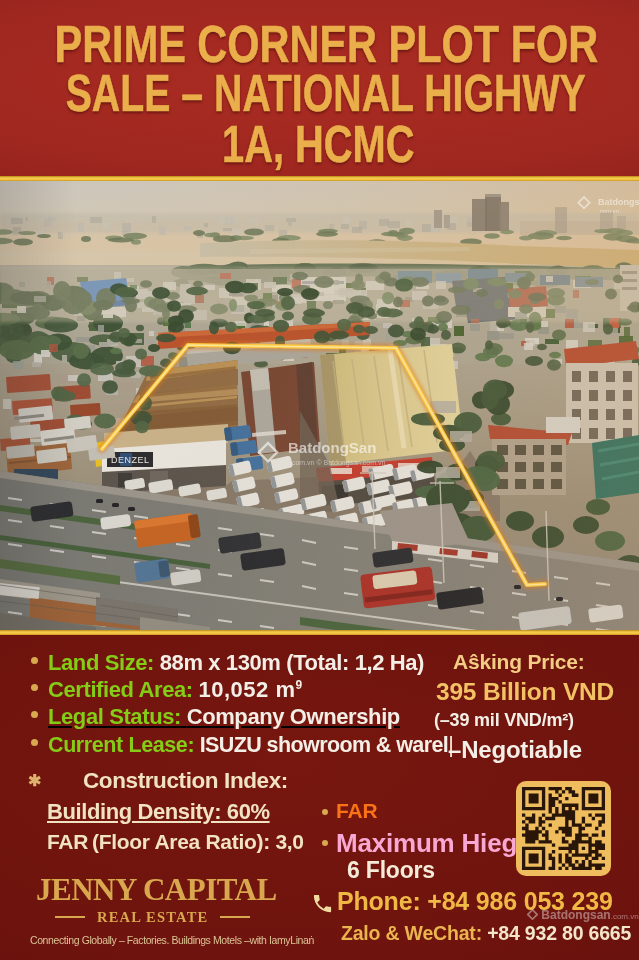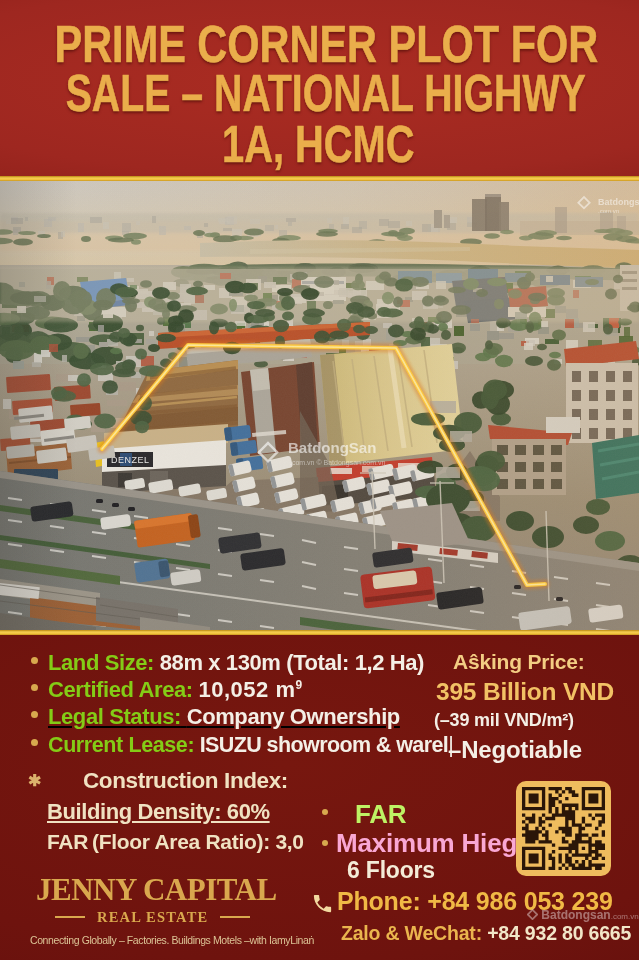--- a/index.html
+++ b/index.html
@@ -1241,21 +1241,21 @@
 
 <div class="dot" style="left:31px;top:739px;"></div>
 <div class="row" style="left:48px;top:733px;font-size:21.5px;letter-spacing:-0.4px;"><b class="lbl">Current Lease:</b> <span class="white" style="letter-spacing:-0.6px;">ISUZU showroom &amp; warel</span><span class="white" style="font-weight:normal;">|</span></div>
 
 <div class="row gold" style="left:28px;top:771px;font-size:16px;">✱</div>
 <div class="row" style="left:47px;top:768px;font-size:22.5px;letter-spacing:-0.4px;color:#f0e2c2;margin-left:36px;">Construction Index:</div>
 <div class="row" style="left:47px;top:799px;font-size:22px;letter-spacing:-0.4px;color:#f0e2c2;text-decoration:underline;">Building Density: 60%</div>
 <div class="row" style="left:47px;top:830px;font-size:21px;letter-spacing:-0.3px;color:#f0e2c2;">FAR (Floor Area Ratio): 3,0</div>
 
 <div class="dot" style="left:322px;top:809px;width:6px;height:6px;"></div>
-<div class="row" style="left:336px;top:799px;font-size:26px;color:#bef264;margin-left:19px;">FAR</div>
+<div class="row" style="left:336px;top:799px;font-size:21px;color:#f97316;">FAR</div>
 
 <div class="dot" style="left:322px;top:840px;width:6px;height:6px;"></div>
 <div class="row" style="left:336px;top:828px;font-size:26px;color:#f9a8d4;">Maximum Hieght</div>
 <div class="row" style="left:347px;top:857px;font-size:23px;color:#f4ecd8;">6 Floors</div>
 
 <div class="row" style="left:453px;top:650px;font-size:21px;color:#f3cd83;">Aŝking Price:</div>
 <div class="row" style="left:436px;top:678px;font-size:24.5px;color:#f2c265;">395 Billion VND</div>
 <div class="row" style="left:434px;top:710px;font-size:18px;color:#f4efe6;">(–39 mil VND/m²)</div>
 <div class="row" style="left:448px;top:736px;font-size:24px;color:#f4efe6;">–Negotiable</div>
 

